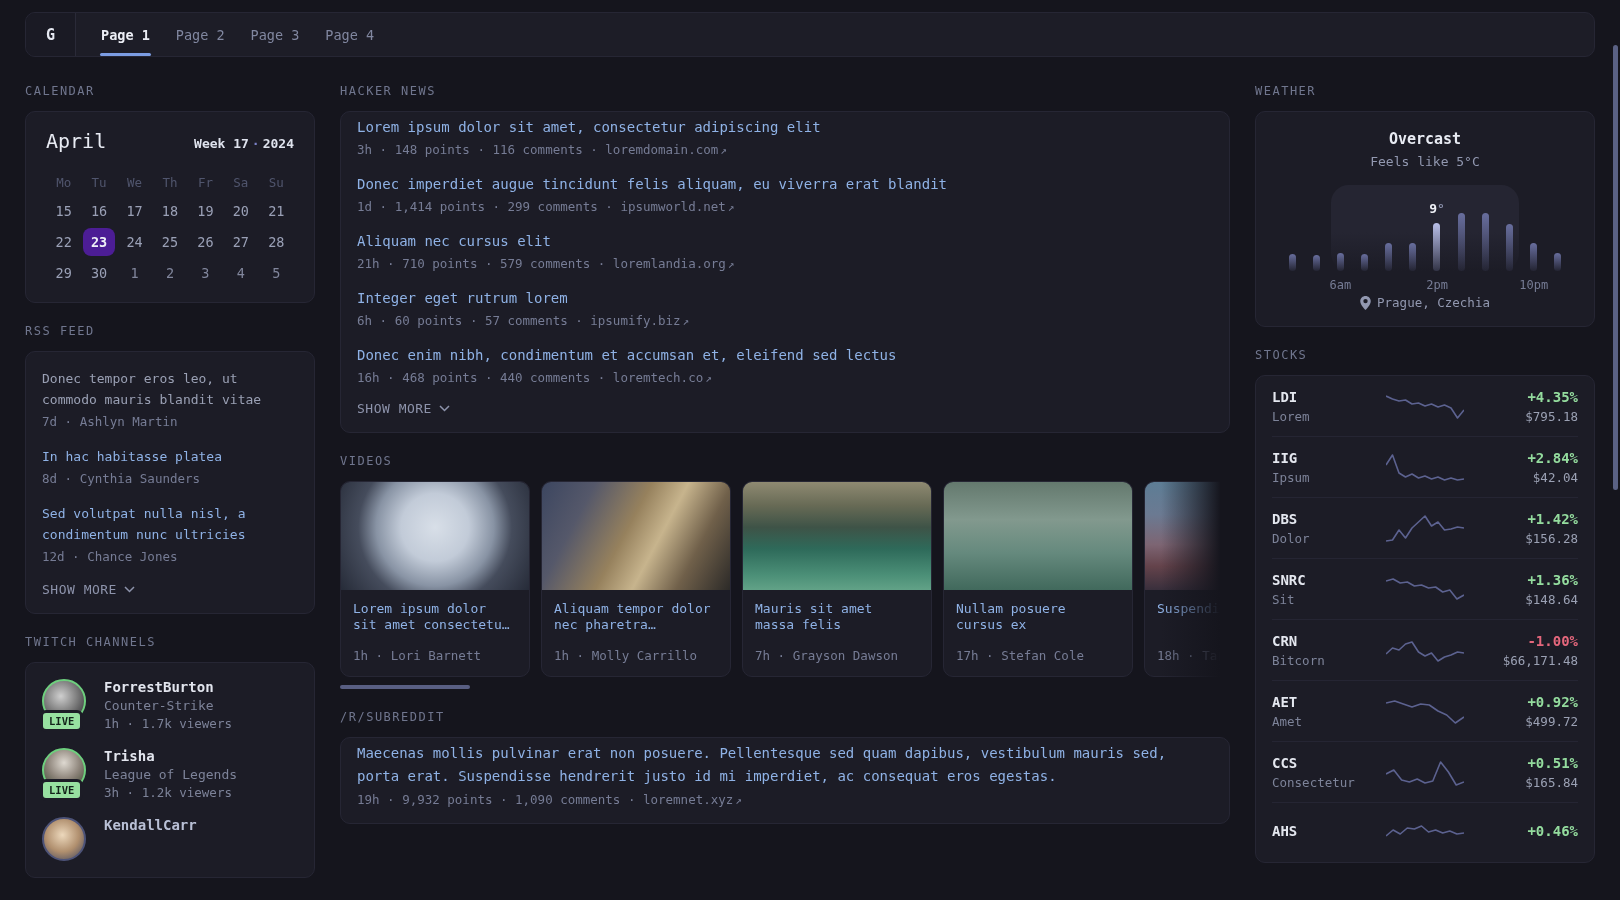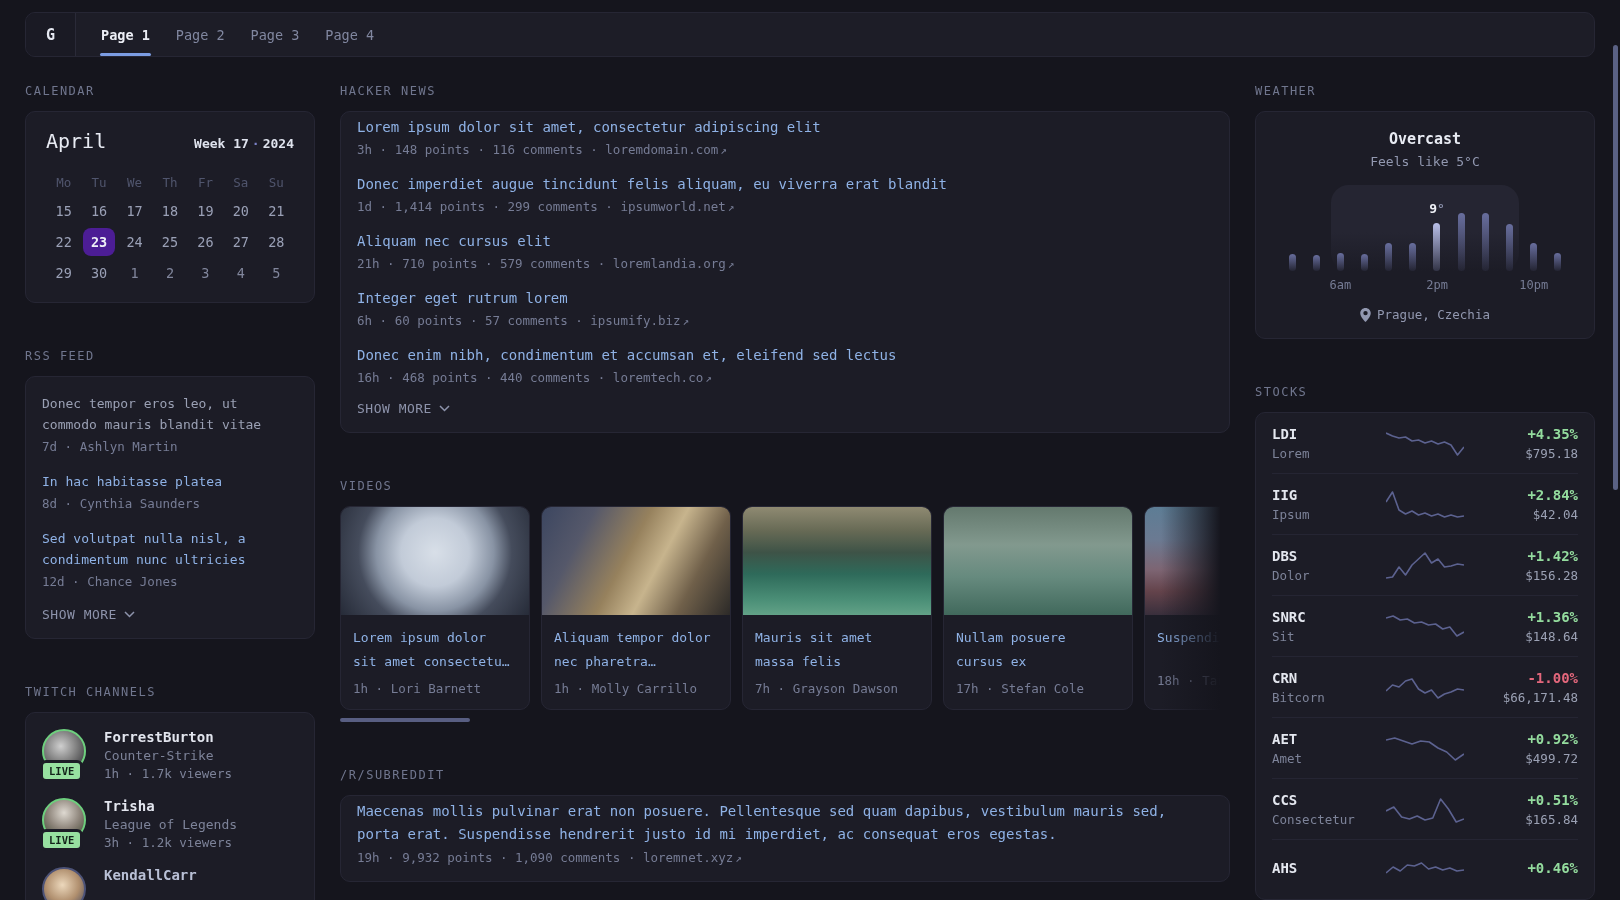--- a/index.html
+++ b/index.html
@@ -43,21 +43,21 @@
     align-items:start;
   }
   .section-label {
     color:#70768e; font-size:12px; letter-spacing:1.5px; margin-bottom:13px;
   }
   .card {
     background:#1c1c26;
     border:1px solid #262634;
     border-radius:10px;
   }
-  .mt-sec { margin-top:46px; }
+  .mt-sec { margin-top:21px; }
 
   
   .cal-card { padding:17px 20px 14px; }
   .cal-head { display:flex; justify-content:space-between; align-items:baseline; }
   .cal-month { font-size:20px; color:#e8ebf3; }
   .cal-week { font-size:13px; font-weight:bold; color:#dfe3ee; }
   .cal-week .dot { color:#7b82c8; margin:0 3px; }
   .cal-grid { display:grid; grid-template-columns:repeat(7,1fr); margin-top:16px; row-gap:0; }
   .cal-cell { text-align:center; height:31px; display:flex; align-items:center; justify-content:center; }
   .cal-dow { color:#50556d; font-size:12.5px; height:26px; }
@@ -125,21 +125,21 @@
     flex:none; width:190px; background:#1c1c26; border:1px solid #262634;
     border-radius:10px; overflow:hidden; cursor:pointer;
   }
   .video-thumb { width:100%; height:108px; }
   .th-monument { background:radial-gradient(circle at 50% 42%, #d8dfe8 0%, #c2cbd8 30%, #8893a4 52%, #454c5c 68%, #262b38 100%); }
   .th-camera { background:linear-gradient(118deg, #3c4660 0%, #55586a 22%, #96815d 45%, #c7b48d 60%, #70604a 78%, #2c2a28 100%); }
   .th-sea { background:linear-gradient(180deg, #8f8a72 0%, #676a55 22%, #3e5347 42%, #2e6a5a 62%, #4b8f77 86%, #62a287 100%); }
   .th-canoe { background:linear-gradient(180deg, #64796e 0%, #82998e 35%, #668a7e 65%, #41695c 100%); }
   .th-field { background:linear-gradient(180deg, #5d7d95 0%, #6b7a92 30%, #7d6573 58%, #64434b 78%, #392f3c 100%); }
   .video-body { padding:11px 12px 13px; }
-  .video-title { color:#8fb2e6; line-height:24px; min-height:40px; }
+  .video-title { color:#8fb2e6; line-height:16px; min-height:40px; }
   .video-meta { color:#767c95; font-size:12.5px; margin-top:7px; white-space:nowrap; overflow:hidden; }
   .hscroll {
     margin-top:8px; height:4px; width:130px; border-radius:2px; background:#585e82; cursor:pointer;
   }
 
   
   .weather-card { padding:18px 18px 16px; text-align:center; }
   .w-cond { font-size:15px; font-weight:bold; color:#e8ebf3; }
   .w-feels { color:#9298b0; margin-top:6px; }
   .w-chart { position:relative; height:86px; margin:16px 6px 0; }
@@ -161,21 +161,21 @@
     position:absolute; transform:translateX(-50%);
     color:#eef0f6; font-size:13px; font-weight:bold;
   }
   .w-temp .deg { color:#8b91ac; }
   .w-times { position:relative; height:17px; margin:7px 6px 0; }
   .w-time {
     position:absolute; transform:translateX(-50%); top:0;
     color:#767c95; font-size:12px;
   }
   .w-loc {
-    margin-top:12px; color:#9298b0; font-size:12.5px;
+    color:#9298b0; font-size:12.5px;
     display:flex; align-items:center; justify-content:center; gap:6px;
   }
   .w-loc svg { fill:#9298b0; }
 
   
   .stocks-card { padding:0 16px; }
   .stock-row {
     display:flex; align-items:center; justify-content:space-between;
     padding:13px 0 12px; cursor:pointer;
   }

